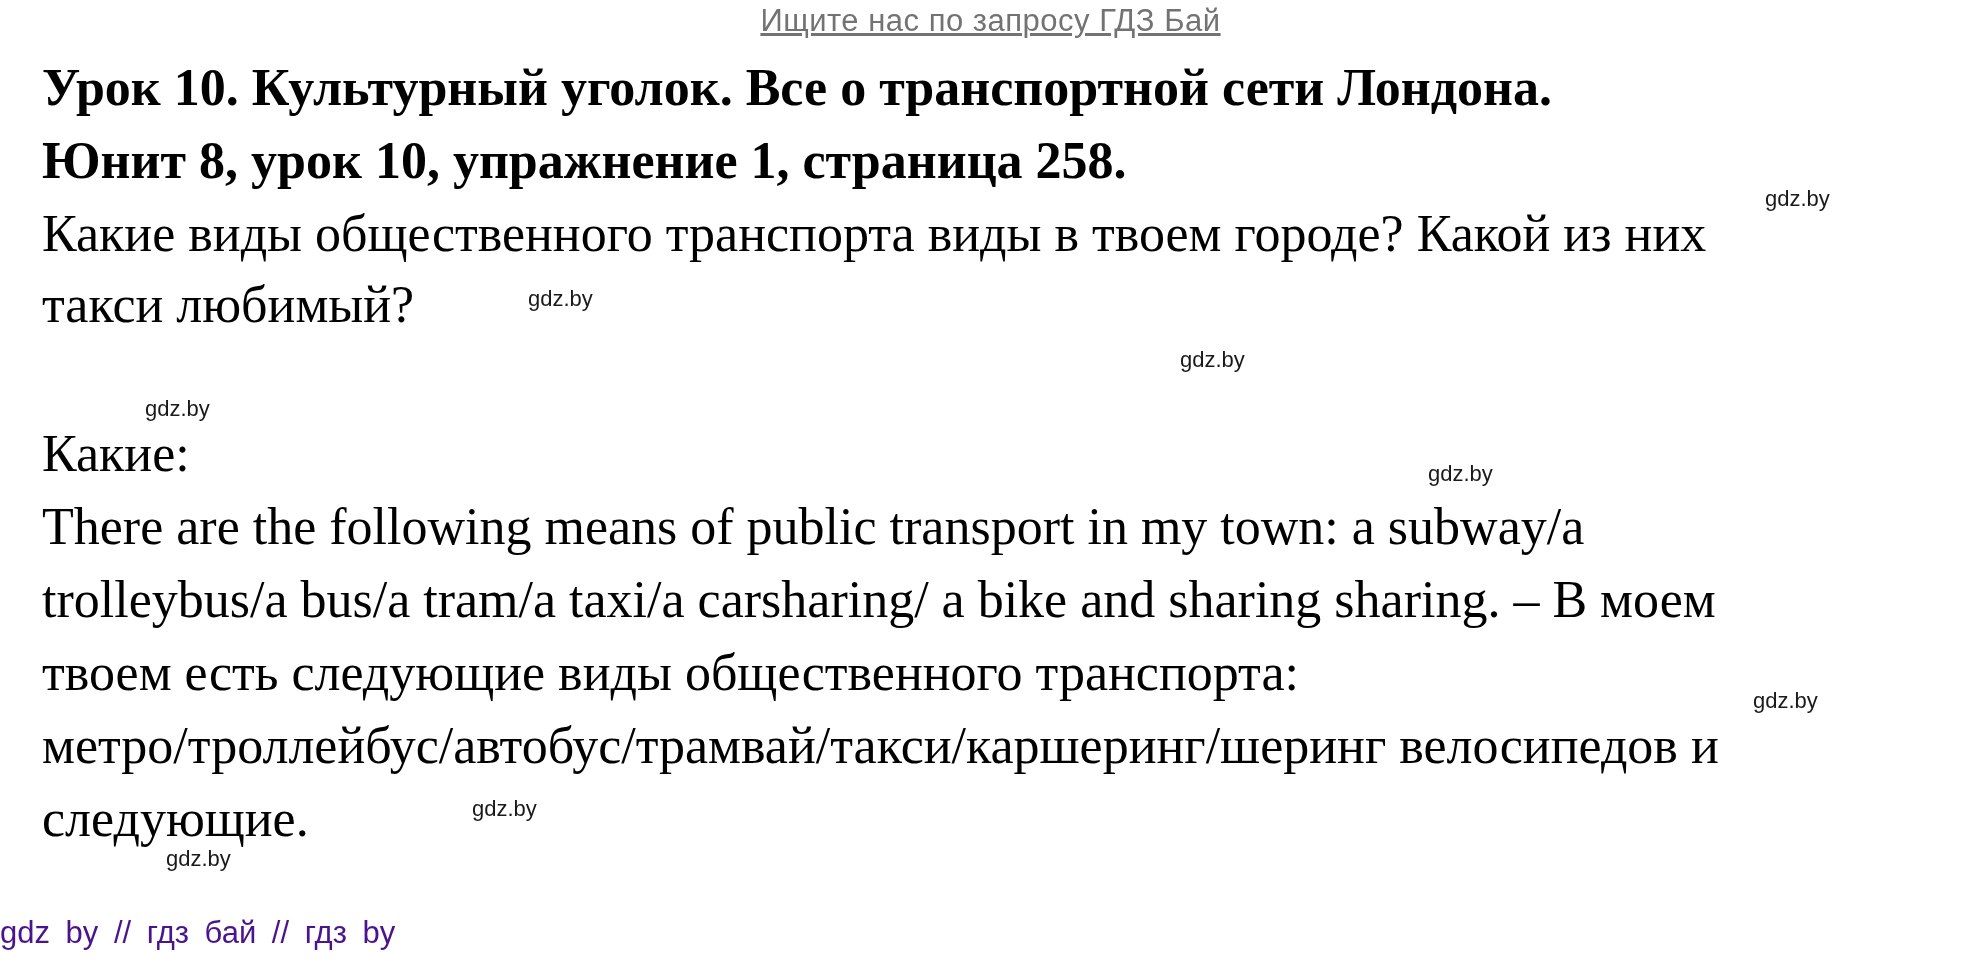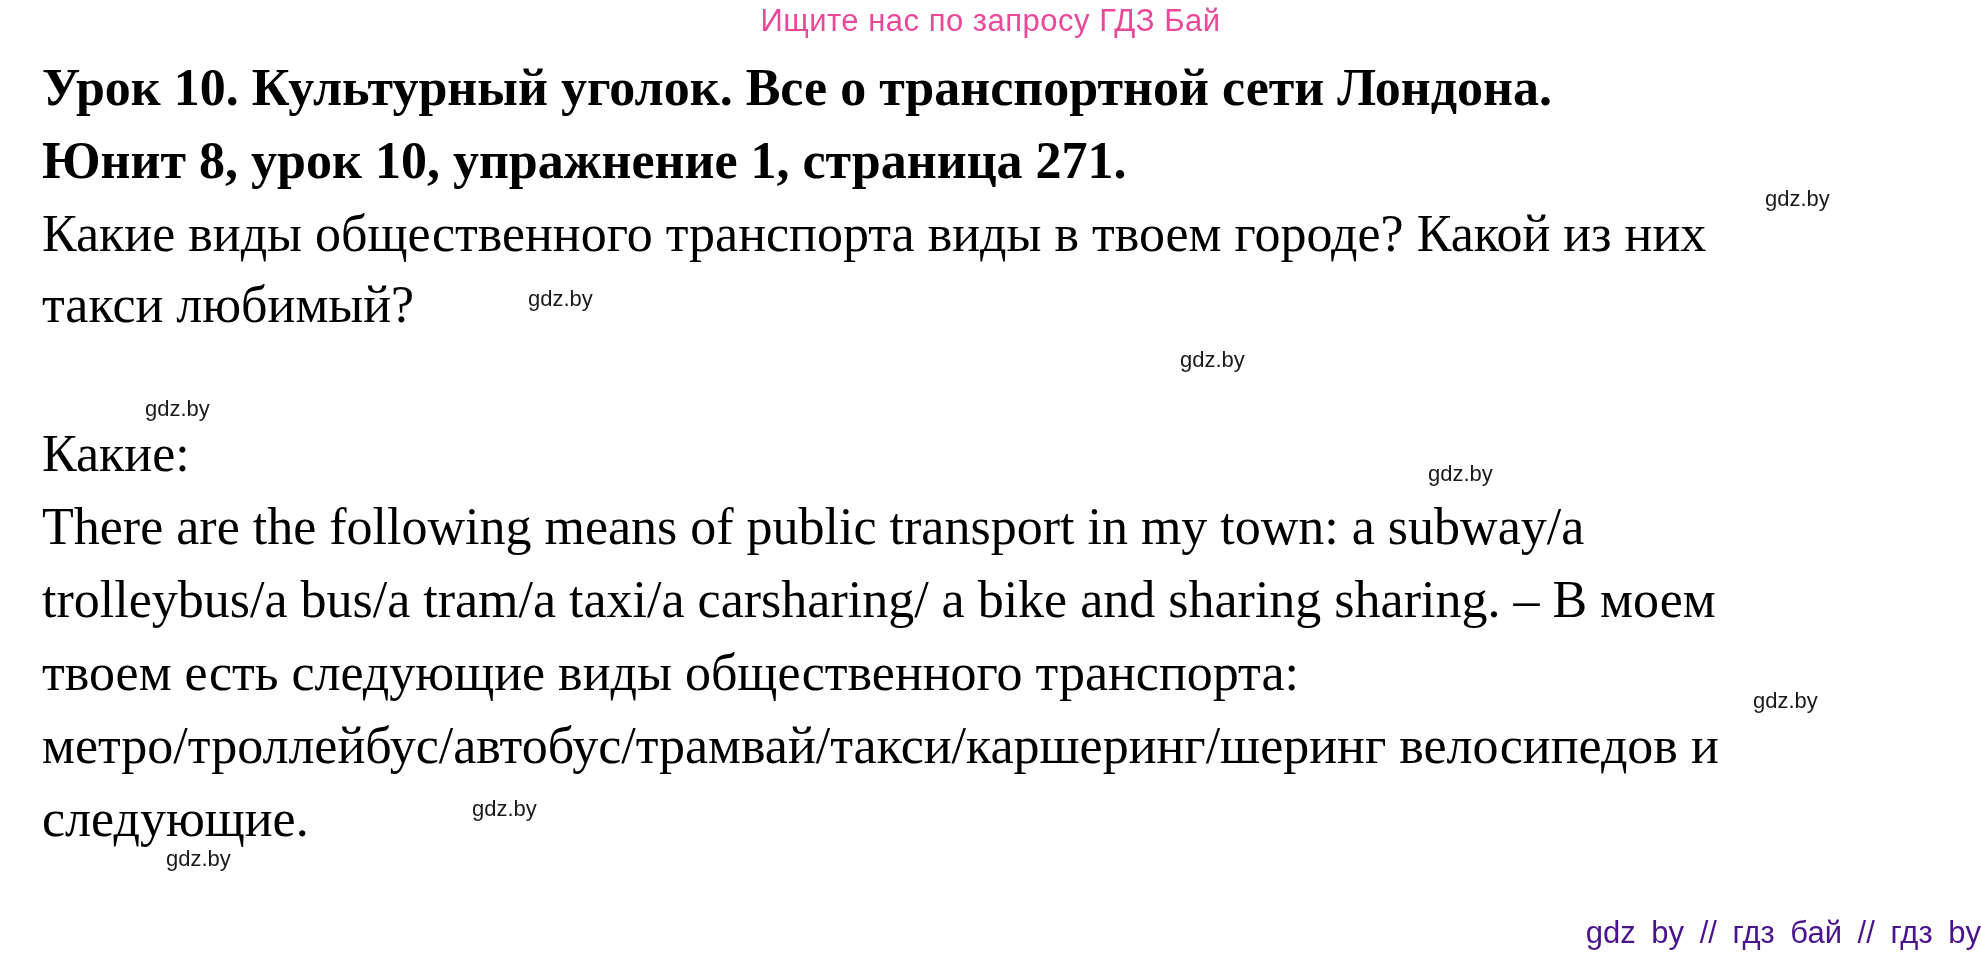--- a/index.html
+++ b/index.html
@@ -41,35 +41,35 @@
     font-family: "Liberation Sans", "DejaVu Sans", sans-serif;
     font-size: 22px;
     line-height: 1;
     white-space: nowrap;
   }
   .footer {
     position: absolute;
     top: 917px;
     left: 0;
     width: 100%;
-    text-align: right;
+    text-align: left;
     font-family: "Liberation Sans", "DejaVu Sans", sans-serif;
     font-size: 31px;
     line-height: 1;
     word-spacing: 7px;
   }
 </style>
 </head>
 <body style="background: rgb(255, 255, 255);">
 
-<div class="banner" style="color: #ec4899;">Ищите нас по запросу ГДЗ Бай</div>
+<div class="banner" style="color: #737373; text-decoration: underline;">Ищите нас по запросу ГДЗ Бай</div>
 
 <div class="serif-line bold" style="top: 62px;">Урок 10. Культурный уголок. Все о транспортной сети Лондона.</div>
 
-<div class="serif-line bold" style="top: 135px;">Юнит 8, урок 10, упражнение 1, страница 271.</div>
+<div class="serif-line bold" style="top: 135px;">Юнит 8, урок 10, упражнение 1, страница 258.</div>
 
 <div class="serif-line" style="top: 208px;">Какие виды общественного транспорта виды в твоем городе? Какой из них</div>
 
 <div class="serif-line" style="top: 279px;">такси любимый?</div>
 
 <div class="serif-line" style="top: 428px;">Какие:</div>
 
 <div class="serif-line" style="top: 501px;">There are the following means of public transport in my town: a subway/a</div>
 
 <div class="serif-line" style="top: 574px;">trolleybus/a bus/a tram/a taxi/a carsharing/ a bike and sharing sharing. – В моем</div>

